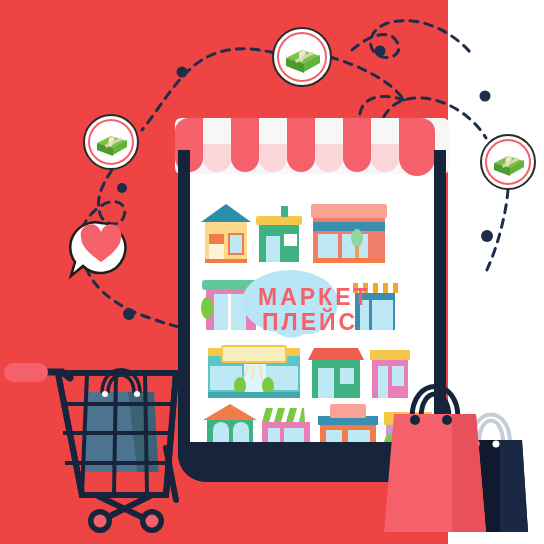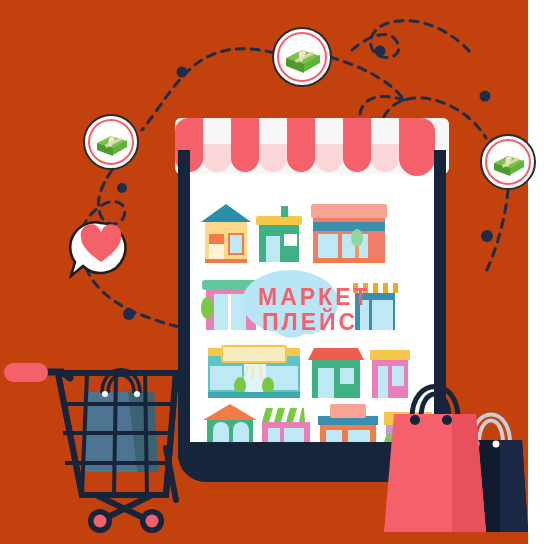--- a/index.html
+++ b/index.html
@@ -1,17 +1,17 @@
 <!DOCTYPE html>
 <html><head>
 <meta charset="utf-8">
 <style>
   html,body{margin:0;padding:0;background:#ffffff;}
   body{width:544px;height:544px;overflow:hidden;font-family:"Liberation Sans",sans-serif;}
-  #stage{position:relative;width:528px;height:544px;background:#c2410c;}
+  #stage{position:relative;width:448px;height:544px;background:#ef4444;}
   svg{display:block;}
   .mk-text{font-family:"Liberation Sans",sans-serif;font-weight:bold;letter-spacing:3px;}
 </style>
 </head>
 <body>
 
 <div id="stage">
 <svg width="544" height="544" viewBox="0 0 544 544" xmlns="http://www.w3.org/2000/svg">
 
   <defs>

